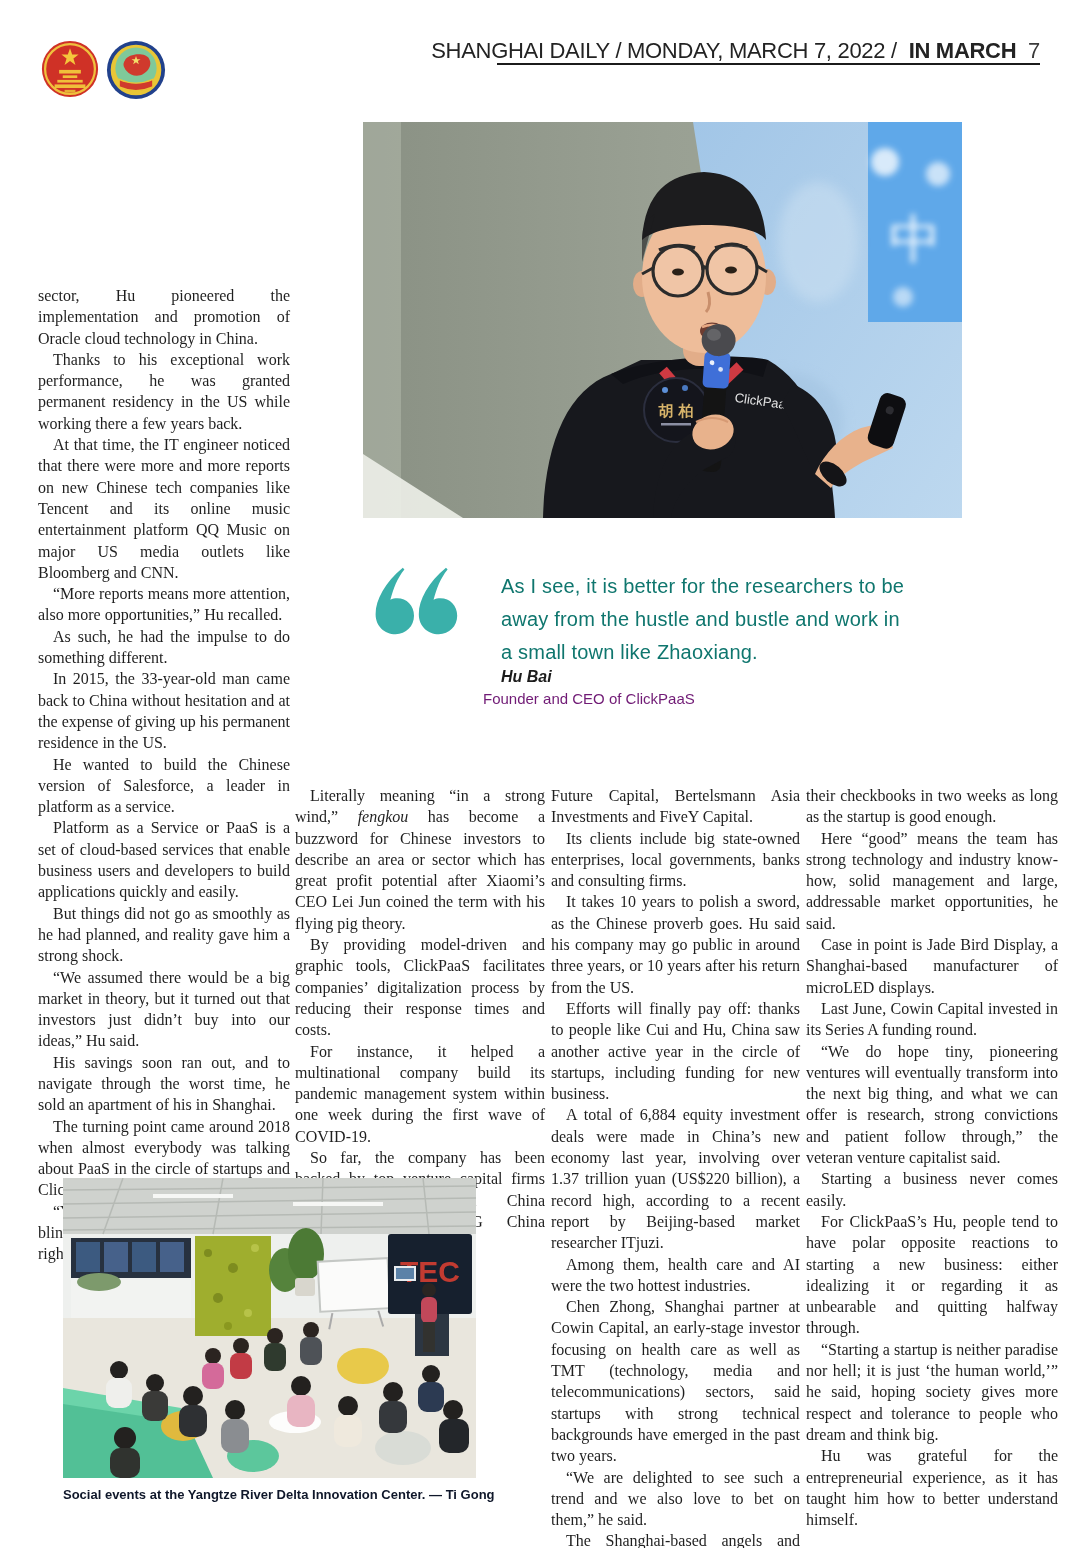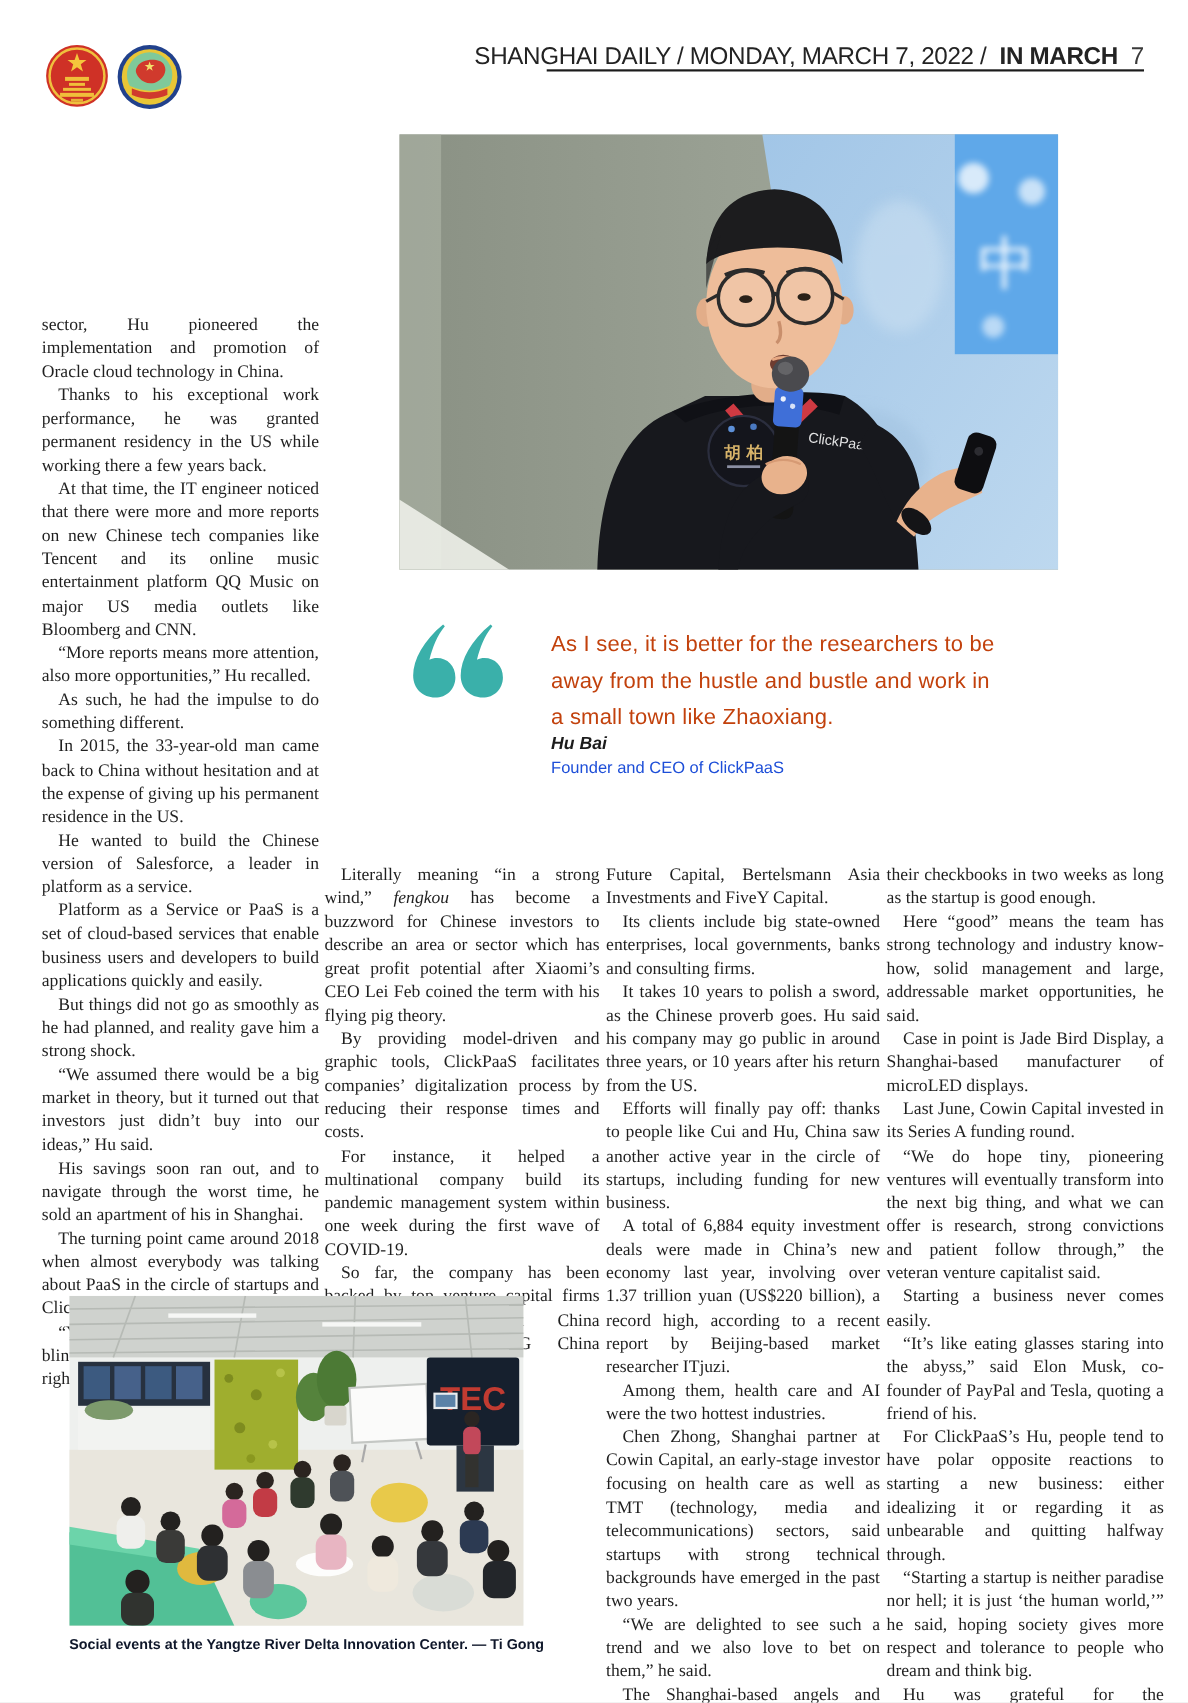--- a/index.html
+++ b/index.html
@@ -13,25 +13,25 @@
   .head-rule{position:absolute;top:63px;left:497px;width:543px;height:2px;background:#1b1b1b;}
   .emblem{position:absolute;top:40px;}
   .emblem1{left:41px;}
   .emblem2{left:106px;}
   
   .main-photo{position:absolute;left:363px;top:122px;width:599px;height:396px;overflow:hidden;}
   
   .quote-mark{position:absolute;left:374px;top:561px;}
   .quote-text{position:absolute;left:501px;top:570px;width:412px;
               font-family:"Liberation Sans",sans-serif;font-weight:300;
-              font-size:20px;line-height:33px;color:#c2410c;letter-spacing:0.2px;}
+              font-size:20px;line-height:33px;color:#0f766e;letter-spacing:0.2px;}
   .quote-name{position:absolute;left:501px;top:668px;font-family:"Liberation Sans",sans-serif;
               font-weight:bold;font-size:16px;color:#1c1c1c;font-style:italic;}
-  .quote-title{position:absolute;left:501px;top:690px;font-family:"Liberation Sans",sans-serif;
-               font-size:15px;color:#1d4ed8;}
+  .quote-title{position:absolute;left:483px;top:690px;font-family:"Liberation Sans",sans-serif;
+               font-size:15px;color:#701a75;}
   
   .col{position:absolute;text-align:justify;font-size:16px;line-height:21.3px;color:#1f1f1f;}
   .col p{margin:0;}
   .col p.indent{text-indent:15px;}
   .col i{}
   .col1{left:38px;top:285px;width:252px;}
   .col2{left:295px;top:785px;width:250px;}
   .col3{left:551px;top:785px;width:249px;}
   .col4{left:806px;top:785px;width:252px;}
   
@@ -187,21 +187,21 @@
       <p class="indent"><span>In 2015, the 33-year-old man came back to China without hesitation and at the expense of giving up his permanent residence in the US.</span></p>
       <p class="indent"><span>He wanted to build the Chinese version of Salesforce, a leader in platform as a service.</span></p>
       <p class="indent"><span>Platform as a Service or PaaS is a set of cloud-based services that enable business users and developers to build applications quickly and easily.</span></p>
       <p class="indent"><span>But things did not go as smoothly as he had planned, and reality gave him a strong shock.</span></p>
       <p class="indent"><span>“We assumed there would be a big market in theory, but it turned out that investors just didn’t buy into our ideas,” Hu said.</span></p>
       <p class="indent"><span>His savings soon ran out, and to navigate through the worst time, he sold an apartment of his in Shanghai.</span></p>
       <p class="indent"><span>The turning point came around 2018 when almost everybody was talking about PaaS in the circle of startups and ClickPaaS survived.</span></p>
       <p class="indent"><span>“You see, we didn’t follow </span><i>fengkou</i><span> blindly; we were just waiting for the right wind to come,” he said.</span></p>
     </div>
   <div class="col col2">
-      <p class="indent"><span>Literally meaning “in a strong wind,” </span><i>fengkou</i><span> has become a buzzword for Chinese investors to describe an area or sector which has great profit potential after Xiaomi’s CEO Lei Feb coined the term with his flying pig theory.</span></p>
+      <p class="indent"><span>Literally meaning “in a strong wind,” </span><i>fengkou</i><span> has become a buzzword for Chinese investors to describe an area or sector which has great profit potential after Xiaomi’s CEO Lei Jun coined the term with his flying pig theory.</span></p>
       <p class="indent"><span>By providing model-driven and graphic tools, ClickPaaS facilitates companies’ digitalization process by reducing their response times and costs.</span></p>
       <p class="indent"><span>For instance, it helped a multinational company build its pandemic management system within one week during the first wave of COVID-19.</span></p>
       <p class="indent"><span>So far, the company has been backed by top venture capital firms like Sequoia Capital China Management LLP, SIG China Investments,</span></p>
     </div>
   <div class="col col3">
       <p class=""><span>Future Capital, Bertelsmann Asia Investments and FiveY Capital.</span></p>
       <p class="indent"><span>Its clients include big state-owned enterprises, local governments, banks and consulting firms.</span></p>
       <p class="indent"><span>It takes 10 years to polish a sword, as the Chinese proverb goes. Hu said his company may go public in around three years, or 10 years after his return from the US.</span></p>
       <p class="indent"><span>Efforts will finally pay off: thanks to people like Cui and Hu, China saw another active year in the circle of startups, including funding for new business.</span></p>
       <p class="indent"><span>A total of 6,884 equity investment deals were made in China’s new economy last year, involving over 1.37 trillion yuan (US$220 billion), a record high, according to a recent report by Beijing-based market researcher ITjuzi.</span></p>
@@ -210,21 +210,20 @@
       <p class="indent"><span>“We are delighted to see such a trend and we also love to bet on them,” he said.</span></p>
       <p class="indent"><span>The Shanghai-based angels and venture firm ranks among the top 10 VC institutions in the primary deal-making market during 2021, according to ITjuzi’s study.</span></p>
     </div>
   <div class="col col4">
       <p class=""><span>their checkbooks in two weeks as long as the startup is good enough.</span></p>
       <p class="indent"><span>Here “good” means the team has strong technology and industry know-how, solid management and large, addressable market opportunities, he said.</span></p>
       <p class="indent"><span>Case in point is Jade Bird Display, a Shanghai-based manufacturer of microLED displays.</span></p>
       <p class="indent"><span>Last June, Cowin Capital invested in its Series A funding round.</span></p>
       <p class="indent"><span>“We do hope tiny, pioneering ventures will eventually transform into the next big thing, and what we can offer is research, strong convictions and patient follow through,” the veteran venture capitalist said.</span></p>
       <p class="indent"><span>Starting a business never comes easily.</span></p>
-      <p class="indent"><span>“It’s like eating glasses staring into the abyss,” said Elon Musk, co-founder of PayPal and Tesla, quoting a friend of his.</span></p>
       <p class="indent"><span>For ClickPaaS’s Hu, people tend to have polar opposite reactions to starting a new business: either idealizing it or regarding it as unbearable and quitting halfway through.</span></p>
       <p class="indent"><span>“Starting a startup is neither paradise nor hell; it is just ‘the human world,’” he said, hoping society gives more respect and tolerance to people who dream and think big.</span></p>
       <p class="indent"><span>Hu was grateful for the entrepreneurial experience, as it has taught him how to better understand himself.</span></p>
     </div>
 
   <svg class="bottom-photo" viewBox="0 0 413 300">
     <rect width="413" height="300" fill="#eef0ee"></rect>
     <rect x="0" y="140" width="413" height="160" fill="#e9e6dd"></rect>
 
     <rect x="0" y="0" width="413" height="56" fill="#cfd2ce"></rect>

